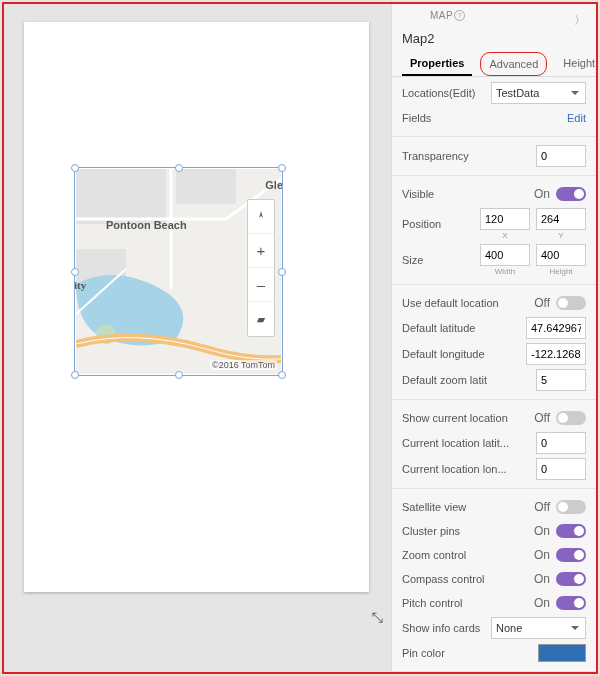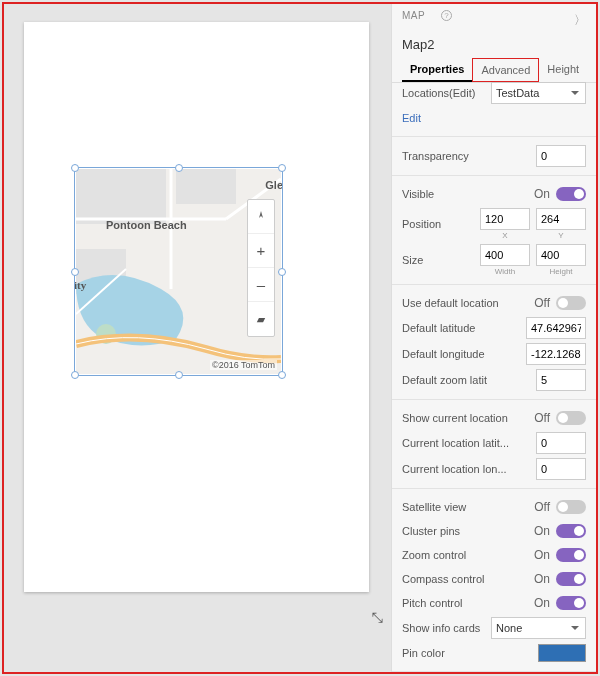--- a/index.html
+++ b/index.html
@@ -23,29 +23,29 @@
   .map-attr { position:absolute; right:4px; bottom:4px; font-size:9px; color:#555; background:rgba(255,255,255,.6); padding:0 2px; }
   .map-label { position:absolute; font-size:11px; color:#555; font-weight:600; }
 
   .map-controls { position:absolute; right:6px; top:30px; width:28px; background:#fff; border:1px solid #ccc; border-radius:2px; }
   .map-btn { width:100%; height:34px; display:flex; align-items:center; justify-content:center; border-bottom:1px solid #eee; color:#555; font-size:15px; font-weight:300; cursor:pointer; }
   .map-btn:last-child{border-bottom:none;font-size:11px;}
 
   
   .panel { position:absolute; right:0; top:0; bottom:0; width:205px; background:#f6f6f6; border-left:1px solid #ddd; overflow:hidden; font-size:11px; color:#333; }
   .panel-head { padding:6px 10px 0; }
-  .panel-type { font-size:10px; color:#888; letter-spacing:.5px; display:flex; align-items:center; gap:16px;}
+  .panel-type { font-size:10px; color:#888; letter-spacing:.5px; display:flex; align-items:center; gap:1px;margin-left:28px;}
   .panel-type .help{width:11px;height:11px;border:1px solid #aaa;border-radius:50%;font-size:8px;display:flex;align-items:center;justify-content:center;color:#aaa;}
-  .panel-title { font-size:13px; margin:16px 0 6px; }
+  .panel-title { font-size:13px; margin:10px 0 6px; }
   .chev { position:absolute; right:10px; top:8px; color:#888; font-size:12px; }
 
-  .tabs { display:flex; border-bottom:1px solid #ddd; padding:0 10px; gap:0; }
+  .tabs { display:flex; border-bottom:1px solid #ddd; padding:0 10px; gap:8px; }
   .tab { padding:5px 8px; font-size:11px; color:#666; cursor:pointer; border-bottom:2px solid transparent; }
   .tab.active { color:#000; font-weight:600; border-bottom-color:#000; }
-  .tab.hl { border:1.5px solid #d22; border-radius:0; }
+  .tab.hl { border:1.5px solid #d22; border-radius:10px; }
 
   .panel-body { position:absolute; top:76px; bottom:0; left:0; right:0; overflow-y:auto; padding:0 10px; }
   .sect-div { border-top:1px solid #e2e2e2; margin:6px -10px; }
   .row { display:flex; align-items:center; justify-content:space-between; min-height:24px; padding:2px 0; }
   .row .lbl { flex:1; color:#555; white-space:nowrap; overflow:hidden; text-overflow:ellipsis; }
   .edit-link { color:#3a6dbb; font-size:11px; cursor:pointer; }
 
   .select { width:95px; height:22px; border:1px solid #ccc; background:#fff; font-size:11px; padding:0 18px 0 4px; position:relative; display:flex; align-items:center; cursor:pointer; }
   .select.wide{width:95px;}
   .select::after{content:"";position:absolute;right:6px;top:8px;border:4px solid transparent;border-top-color:#666;}
@@ -134,20 +134,21 @@
     </div>
 
     <div class="panel-body">
       <div class="row">
           <span class="lbl">Locations(Edit)</span>
         <div class="select wide">
             <span>TestData</span>
           </div>
         </div>
       <div class="row">
+          <span class="lbl">Fields</span>
         <span class="edit-link">Edit</span>
         </div>
       <div class="sect-div"></div>
       <div class="row">
           <span class="lbl">Transparency</span>
         <input class="num-input" value="0" style="">
         </div>
       <div class="sect-div"></div>
       <div class="row">
           <span class="lbl">Visible</span>

